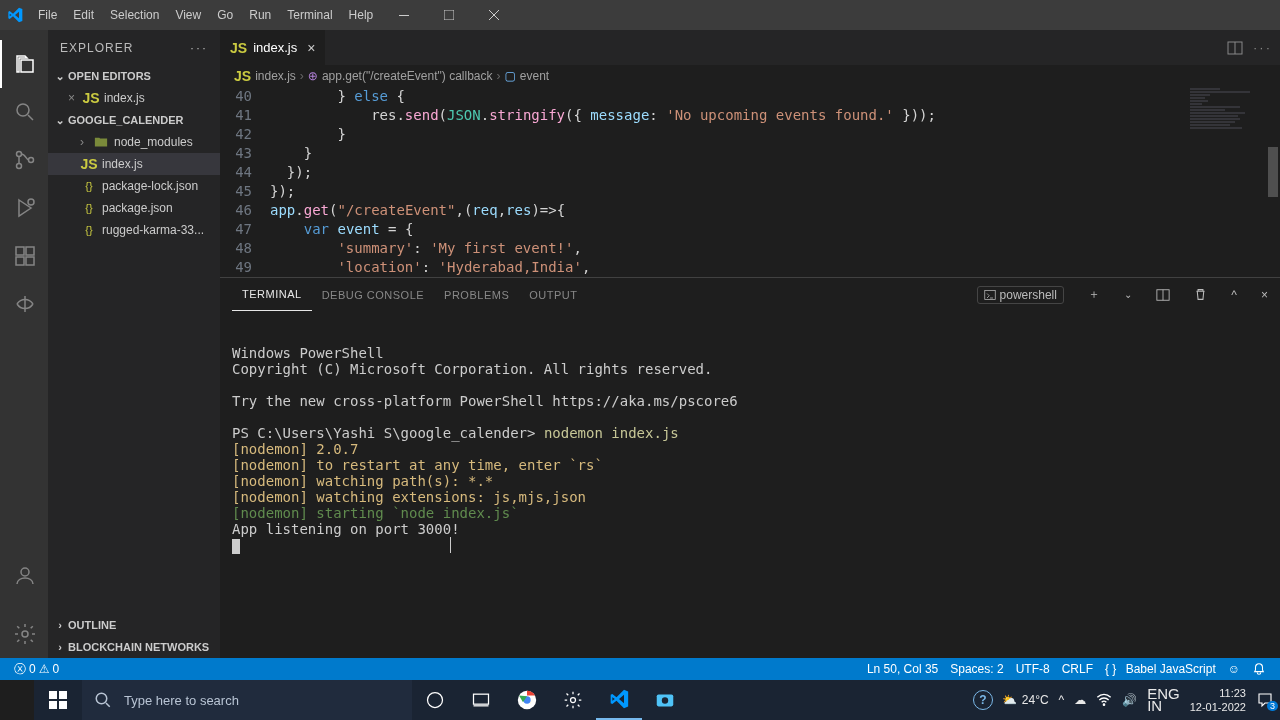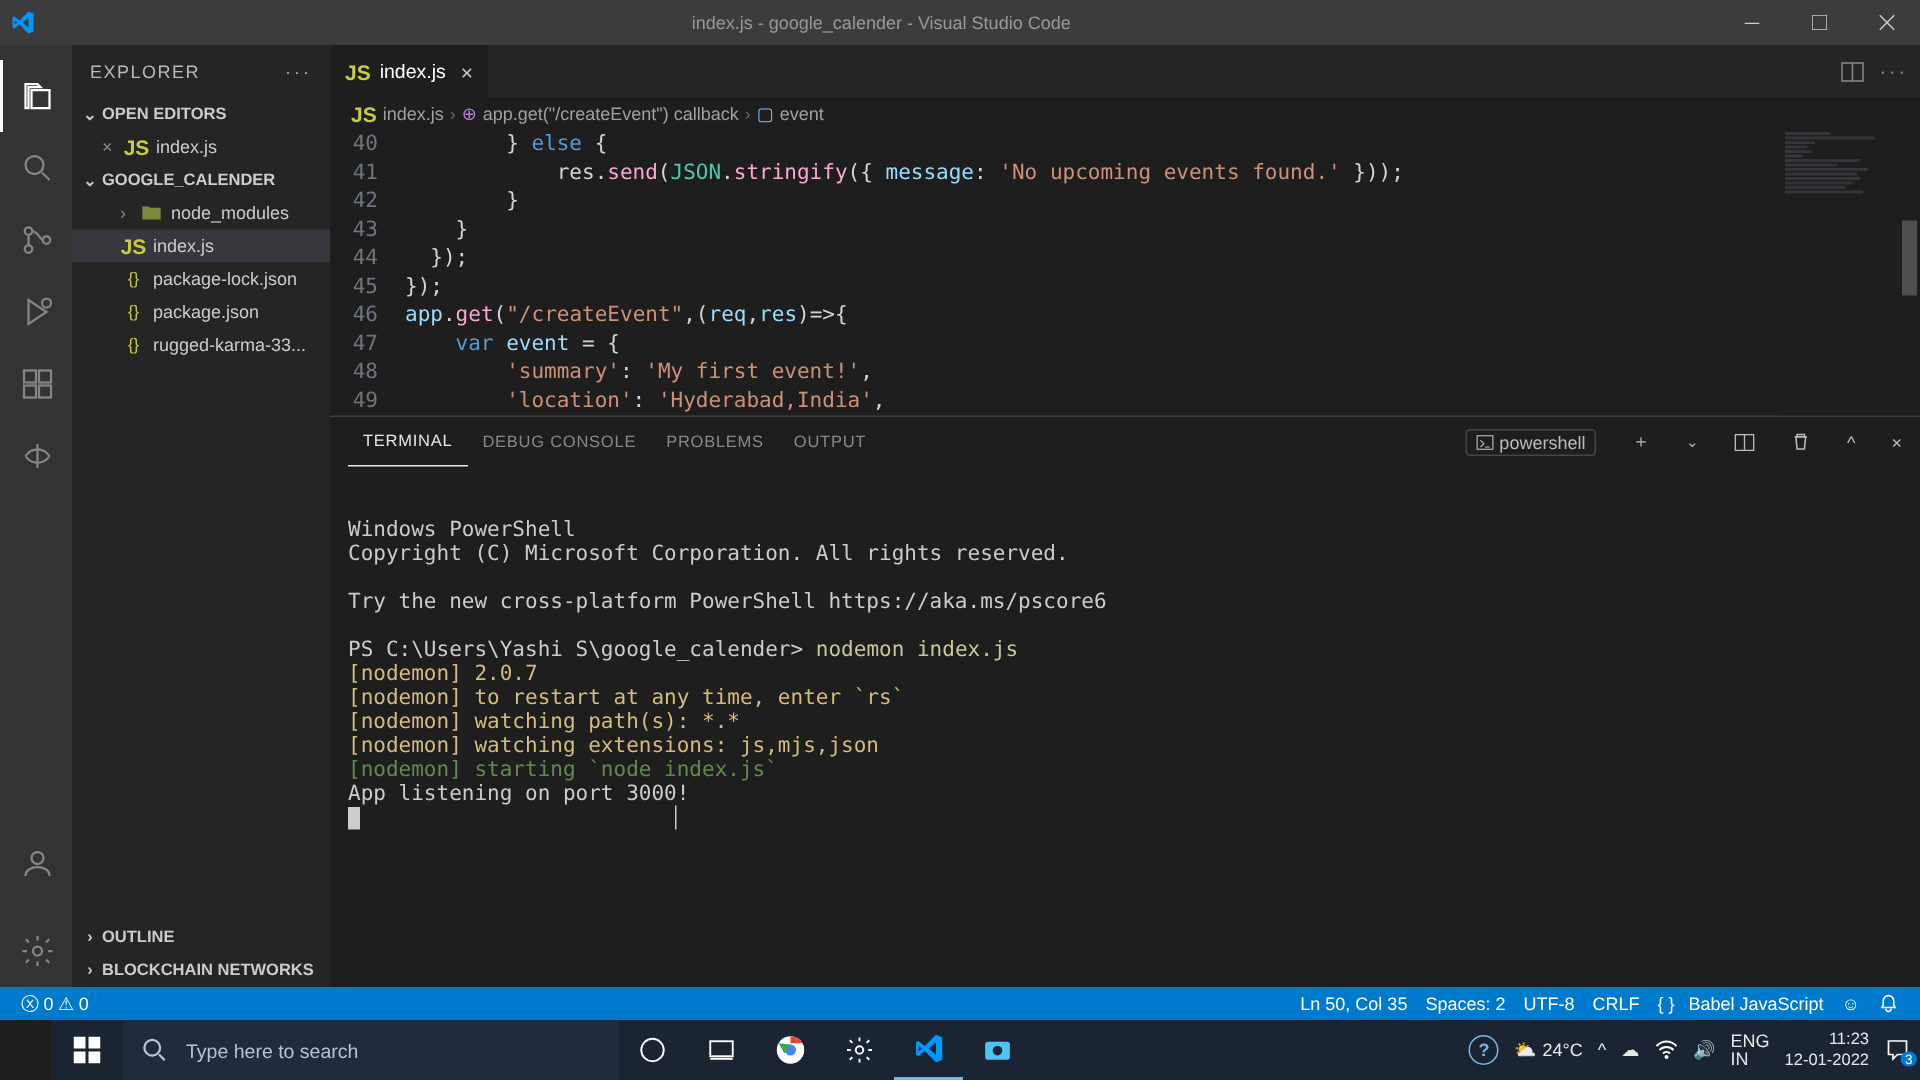--- a/index.html
+++ b/index.html
@@ -265,21 +265,30 @@
 </style>
 </head>
 <body>
 
 <div class="titlebar">
   <div class="vscode-logo">
     <svg width="16" height="16" viewBox="0 0 24 24">
         <path fill="#0098ff" d="M23 3l-5-2-9 9-5-4-2 1v10l2 1 5-4 9 9 5-2V3zM4 14v-4l3 2-3 2zm14 3l-6-5 6-5v10z"></path>
       </svg>
   </div>
-  <div class="title">index.js - google_calender - Visual Studio Code</div>
+  <div class="menu" id="menu-bar">
+      <span>File</span>
+      <span>Edit</span>
+      <span>Selection</span>
+      <span>View</span>
+      <span>Go</span>
+      <span>Run</span>
+      <span>Terminal</span>
+      <span>Help</span>
+    </div>
   <div class="winbtns">
     <div class="winbtn">
         <svg width="10" height="1">
           <rect width="10" height="1" fill="#ccc"></rect>
         </svg>
       </div>
     <div class="winbtn">
         <svg width="10" height="10">
           <rect x="0" y="0" width="10" height="10" fill="none" stroke="#ccc"></rect>
         </svg>
@@ -613,21 +622,21 @@
     </span>
     <span>^</span>
     <span>☁</span>
     <span>
       <svg width="16" height="16" viewBox="0 0 24 24" fill="none" stroke="#fff" stroke-width="2">
           <path d="M2 8c6-6 14-6 20 0M5 12c4-4 10-4 14 0M8.5 15.5c2-2 5-2 7 0"></path>
           <circle cx="12" cy="19" r="1" fill="#fff"></circle>
         </svg>
     </span>
     <span>🔊</span>
-    <span style="line-height:12px;font-size:12px;">
+    <span style="line-height:12px;font-size:15px;">
       <span>ENG</span><br><span>IN</span>
     </span>
     <span class="datetime">
       <span>11:23</span><br><span>12-01-2022</span>
     </span>
     <span style="position:relative;">
       <svg width="18" height="18" viewBox="0 0 24 24" fill="none" stroke="#fff" stroke-width="1.5">
           <path d="M4 4h16v12H12l-4 4v-4H4V4z"></path>
         </svg>
       <span style="position:absolute;bottom:-2px;right:-4px;background:#0078d4;color:#fff;border-radius:8px;font-size:9px;padding:0 3px;">3</span>

